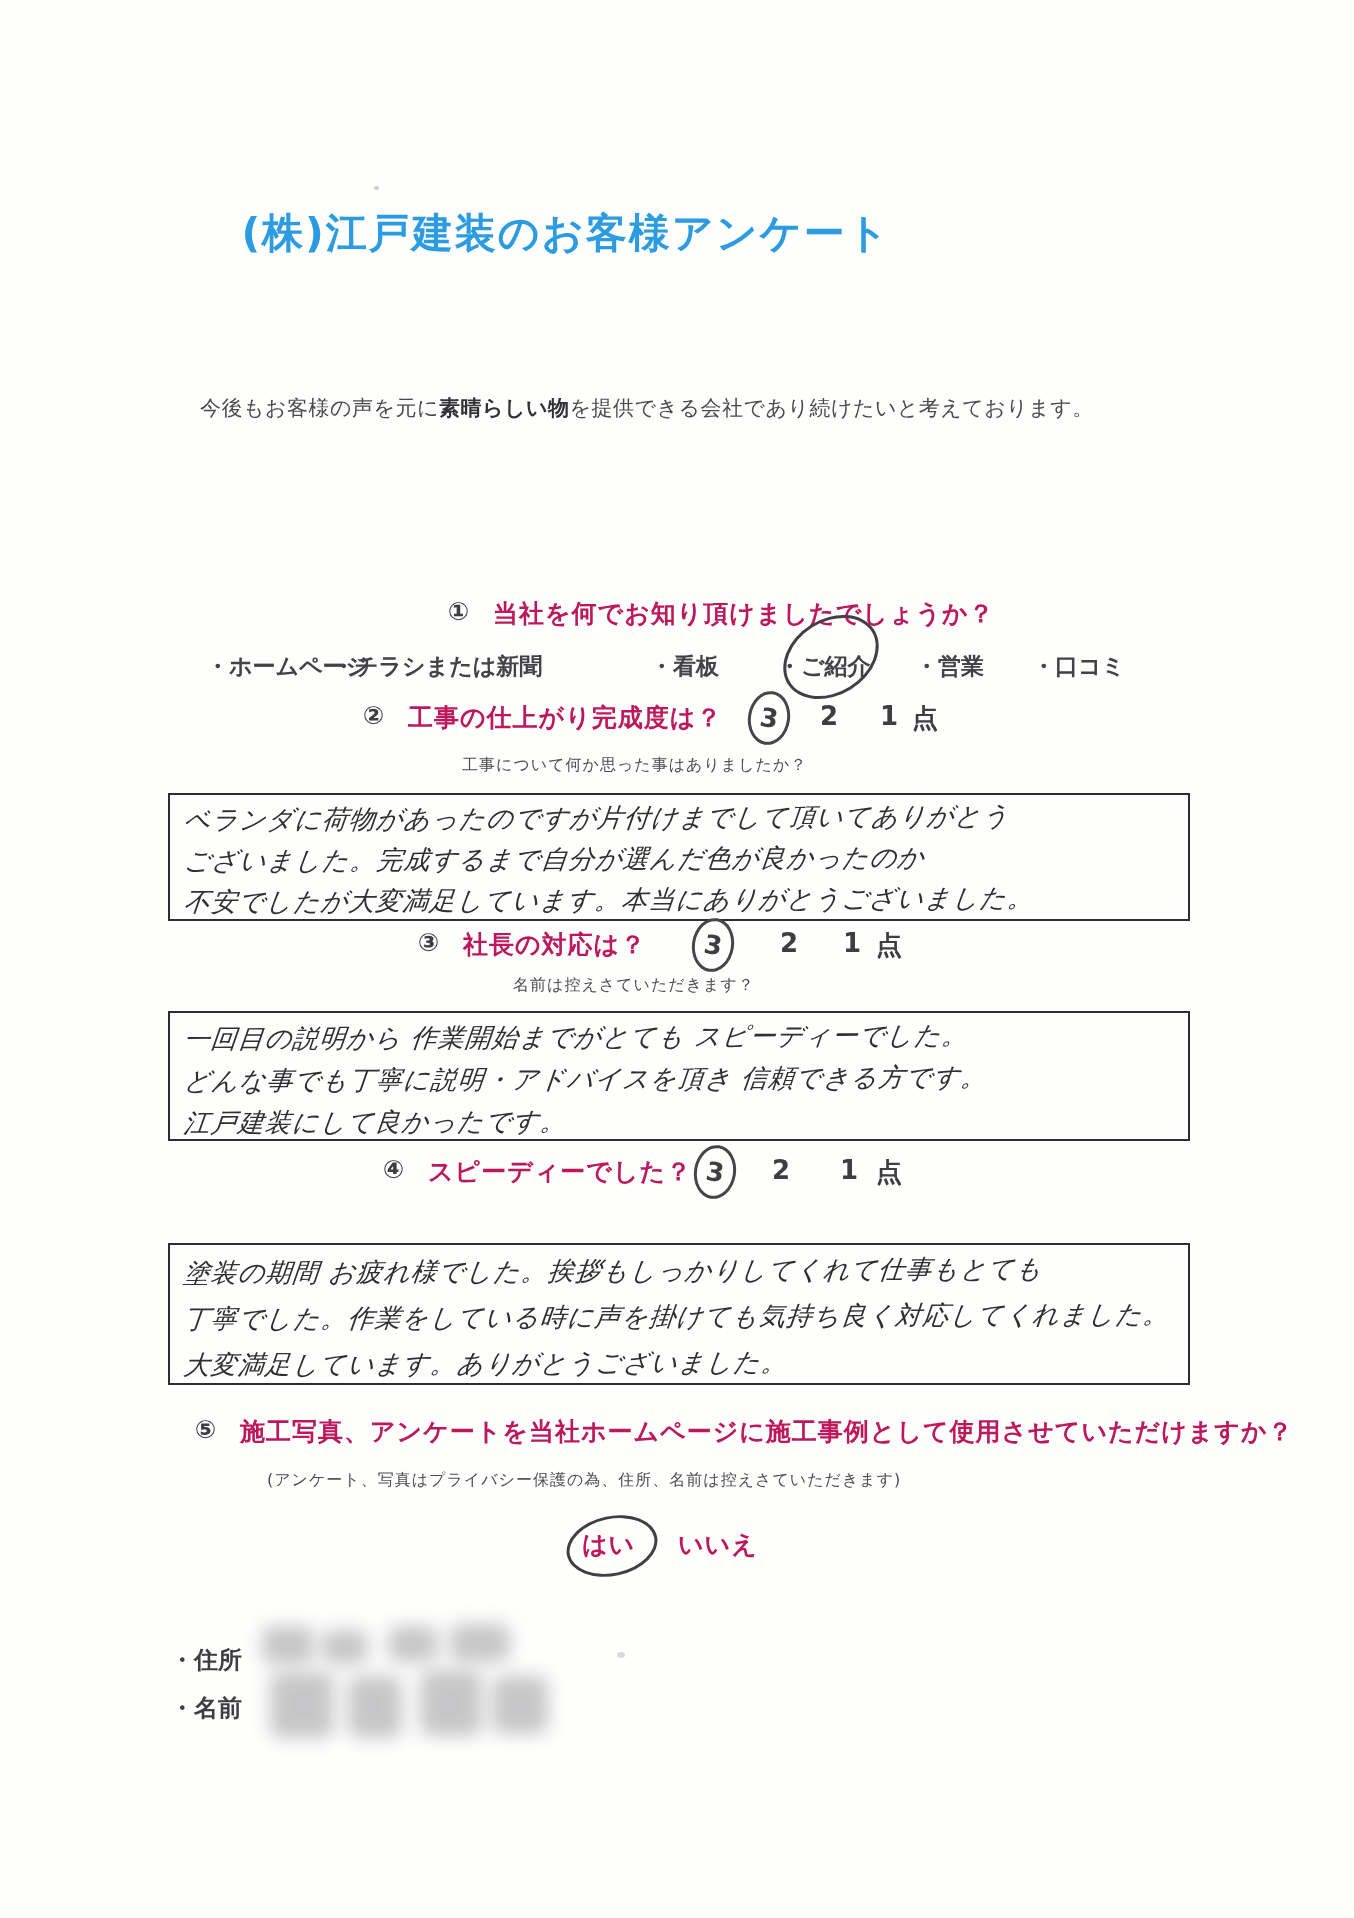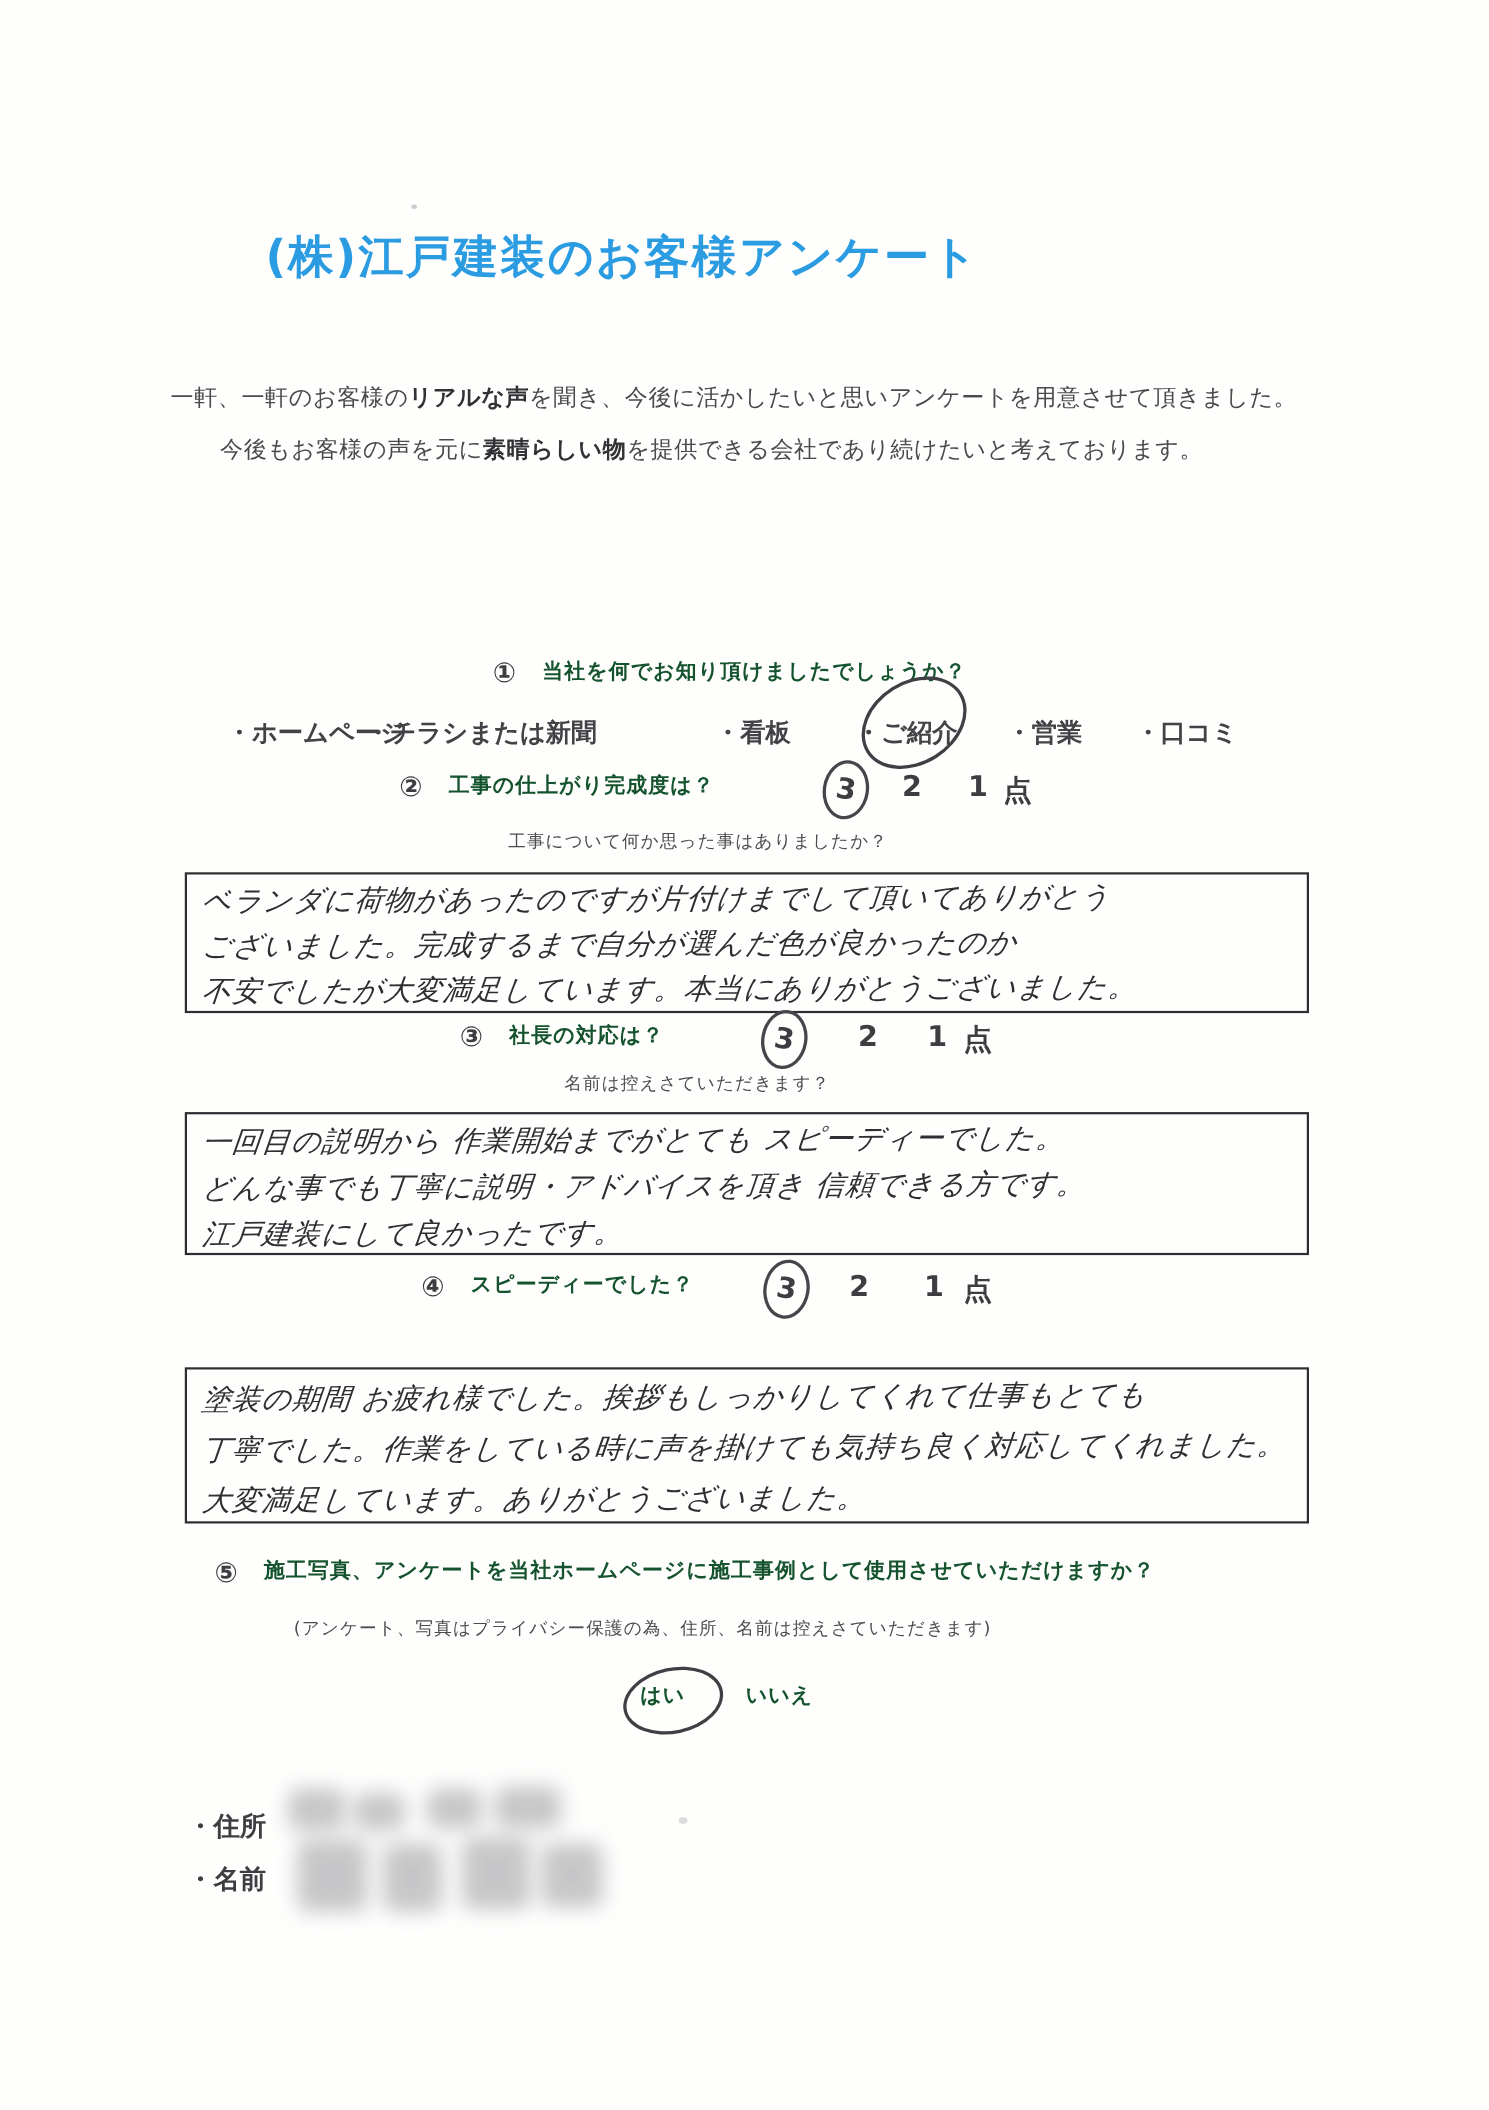--- a/index.html
+++ b/index.html
@@ -9,21 +9,21 @@
     font-family:"DejaVu Sans","Liberation Sans",sans-serif;color:#454549;overflow:hidden;
   }
   .abs{position:absolute}
   .title{
     left:0;top:206px;width:1094px;text-align:center;
     font-size:41px;font-weight:bold;letter-spacing:2px;color:#2b9ce2;padding-left:38px;
   }
   .intro{font-size:21px;color:#4a4a4e;letter-spacing:.5px;white-space:nowrap}
   .intro b{color:#323236}
   .qnum{font-weight:bold;font-size:25px;color:#3d3d42}
-  .qtext{font-weight:bold;font-size:19px;color:#14532d;letter-spacing:1px;white-space:nowrap}
+  .qtext{font-weight:bold;font-size:25px;color:#be185d;letter-spacing:1px;white-space:nowrap}
   .opt{font-weight:bold;font-size:23px;color:#424247;white-space:nowrap}
   .subq{font-size:16px;color:#4c4c50;letter-spacing:1px;white-space:nowrap}
   .score{font-weight:bold;font-size:26px;color:#3d3d42}
   .answer-box{border:2px solid #2e2e32;background:transparent;padding:5px 14px 0 14px}
   .hand{
     font-size:26px;color:#2e2e33;font-style:italic;letter-spacing:1px;
     transform:skewX(-6deg) rotate(-.3deg);transform-origin:left center;
     display:block;white-space:nowrap;
   }
   .box1 .hand{line-height:41px}
@@ -41,21 +41,20 @@
 </style>
 </head>
 <body>
 
 <div class="page">
 
   <span class="speck" style="left:374px;top:186px;width:5px;height:4px;opacity:.5"></span>
 
   <h1 class="abs title">(株)江戸建装のお客様アンケート</h1>
 
-  <p class="abs intro" style="left:155px;top:347px"><span>一軒、一軒のお客様の</span><b>リアルな声</b><span>を聞き、今後に活かしたいと思いアンケートを用意させて頂きました。</span></p>
   <p class="abs intro" style="left:200px;top:394px"><span>今後もお客様の声を元に</span><b>素晴らしい物</b><span>を提供できる会社であり続けたいと考えております。</span></p>
 
   <div class="abs qrow" style="top:597px">
     <span class="abs qnum" style="left:448px">①</span>
     <span class="abs qtext" style="left:493px">当社を何でお知り頂けましたでしょうか？</span>
   </div>
 
   <div class="abs qrow" style="top:651px">
     <span class="abs opt" style="left:206px">・ホームページ</span>
     <span class="abs opt" style="left:332px">・チラシまたは新聞</span>

